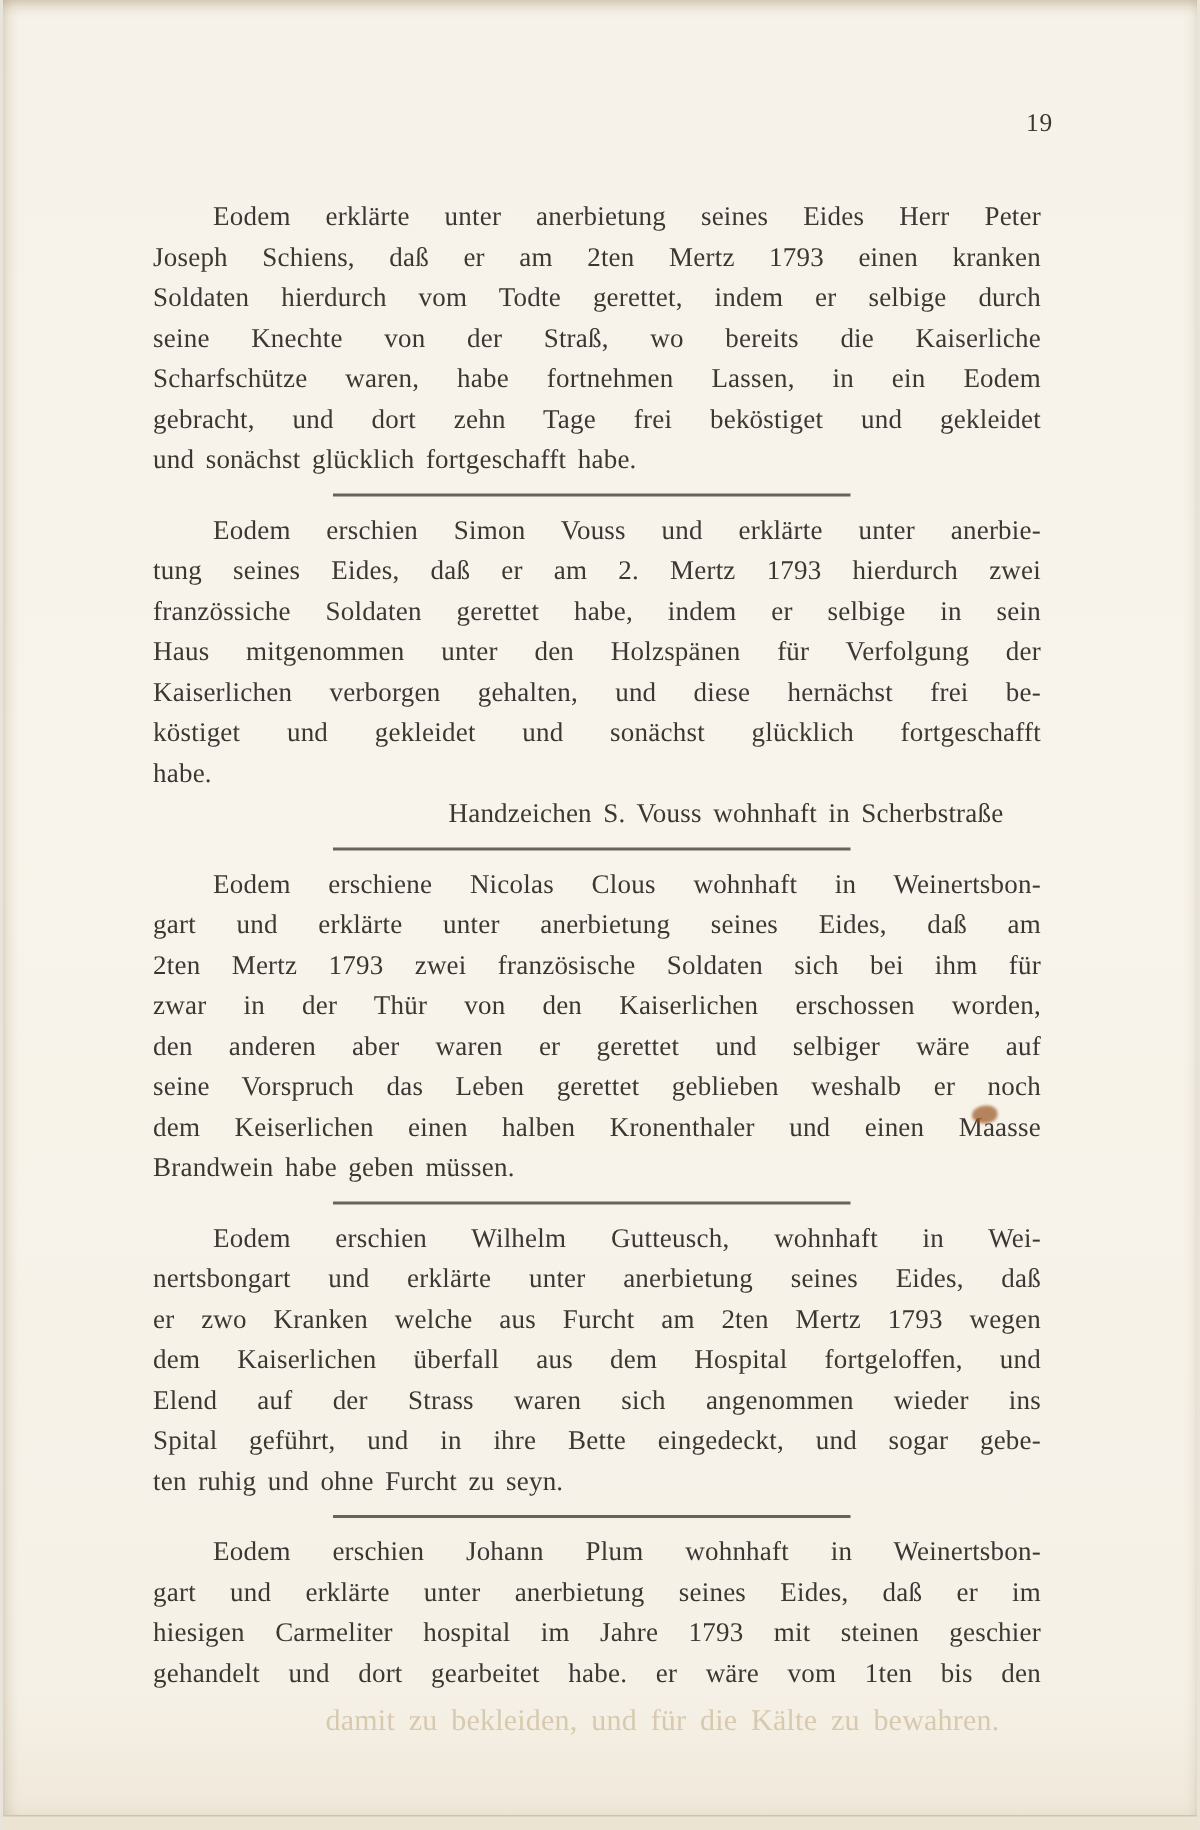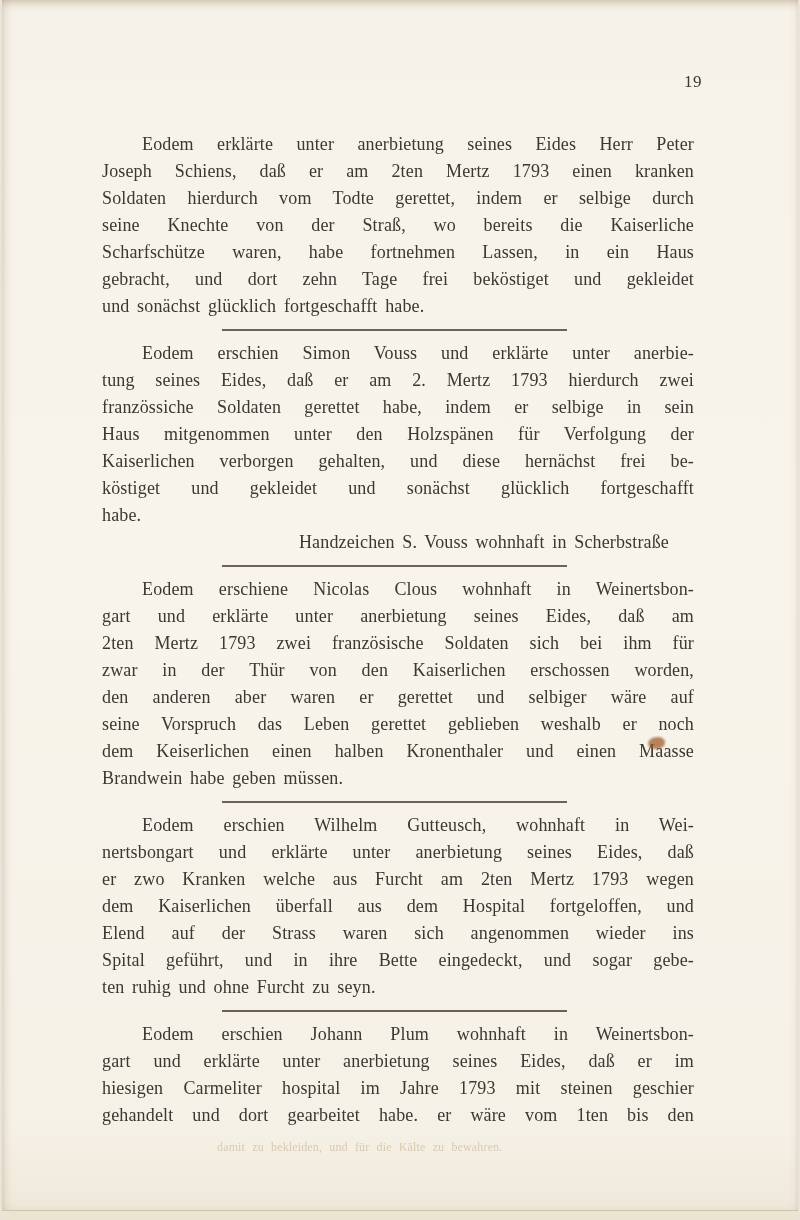--- a/index.html
+++ b/index.html
@@ -41,21 +41,21 @@
     width:345px;margin-left:120px;
     border-top:2px solid rgba(64,58,51,.78);
   }
   .blot{
     position:absolute;left:646px;top:737px;width:17px;height:12px;
     background:#9c5a26;border-radius:60% 45% 55% 50%;
     opacity:.72;filter:blur(1px);
   }
   .bleed{
     margin:6px 0 0 115px;
-    font-size:12px;line-height:24px;
+    font-size:20px;line-height:24px;
     color:#cdbd9e;opacity:.75;
     word-spacing:4px;
     filter:blur(.4px);
   }
   .bottom-edge{
     position:absolute;left:0;bottom:0;width:800px;height:9px;
     background:#ece4d3;
     border-top:1px solid rgba(175,155,125,.45);
   }
 </style>
@@ -66,21 +66,21 @@
 
   <div class="pageno">19</div>
 
   <div class="text-block">
 
     <div class="para">
       <div class="line indent">Eodem erklärte unter anerbietung seines Eides Herr Peter</div>
       <div class="line">Joseph Schiens, daß er am 2ten Mertz 1793 einen kranken</div>
       <div class="line">Soldaten hierdurch vom Todte gerettet, indem er selbige durch</div>
       <div class="line">seine Knechte von der Straß, wo bereits die Kaiserliche</div>
-      <div class="line">Scharfschütze waren, habe fortnehmen Lassen, in ein Haus</div>
+      <div class="line">Scharfschütze waren, habe fortnehmen Lassen, in ein Eodem</div>
       <div class="line">gebracht, und dort zehn Tage frei beköstiget und gekleidet</div>
       <div class="line last">und sonächst glücklich fortgeschafft habe.</div>
     </div>
 
     <div class="divider-row">
         <div class="rule"></div>
       </div>
 
     <div class="para">
       <div class="line indent">Eodem erschien Simon Vouss und erklärte unter anerbie-</div>

